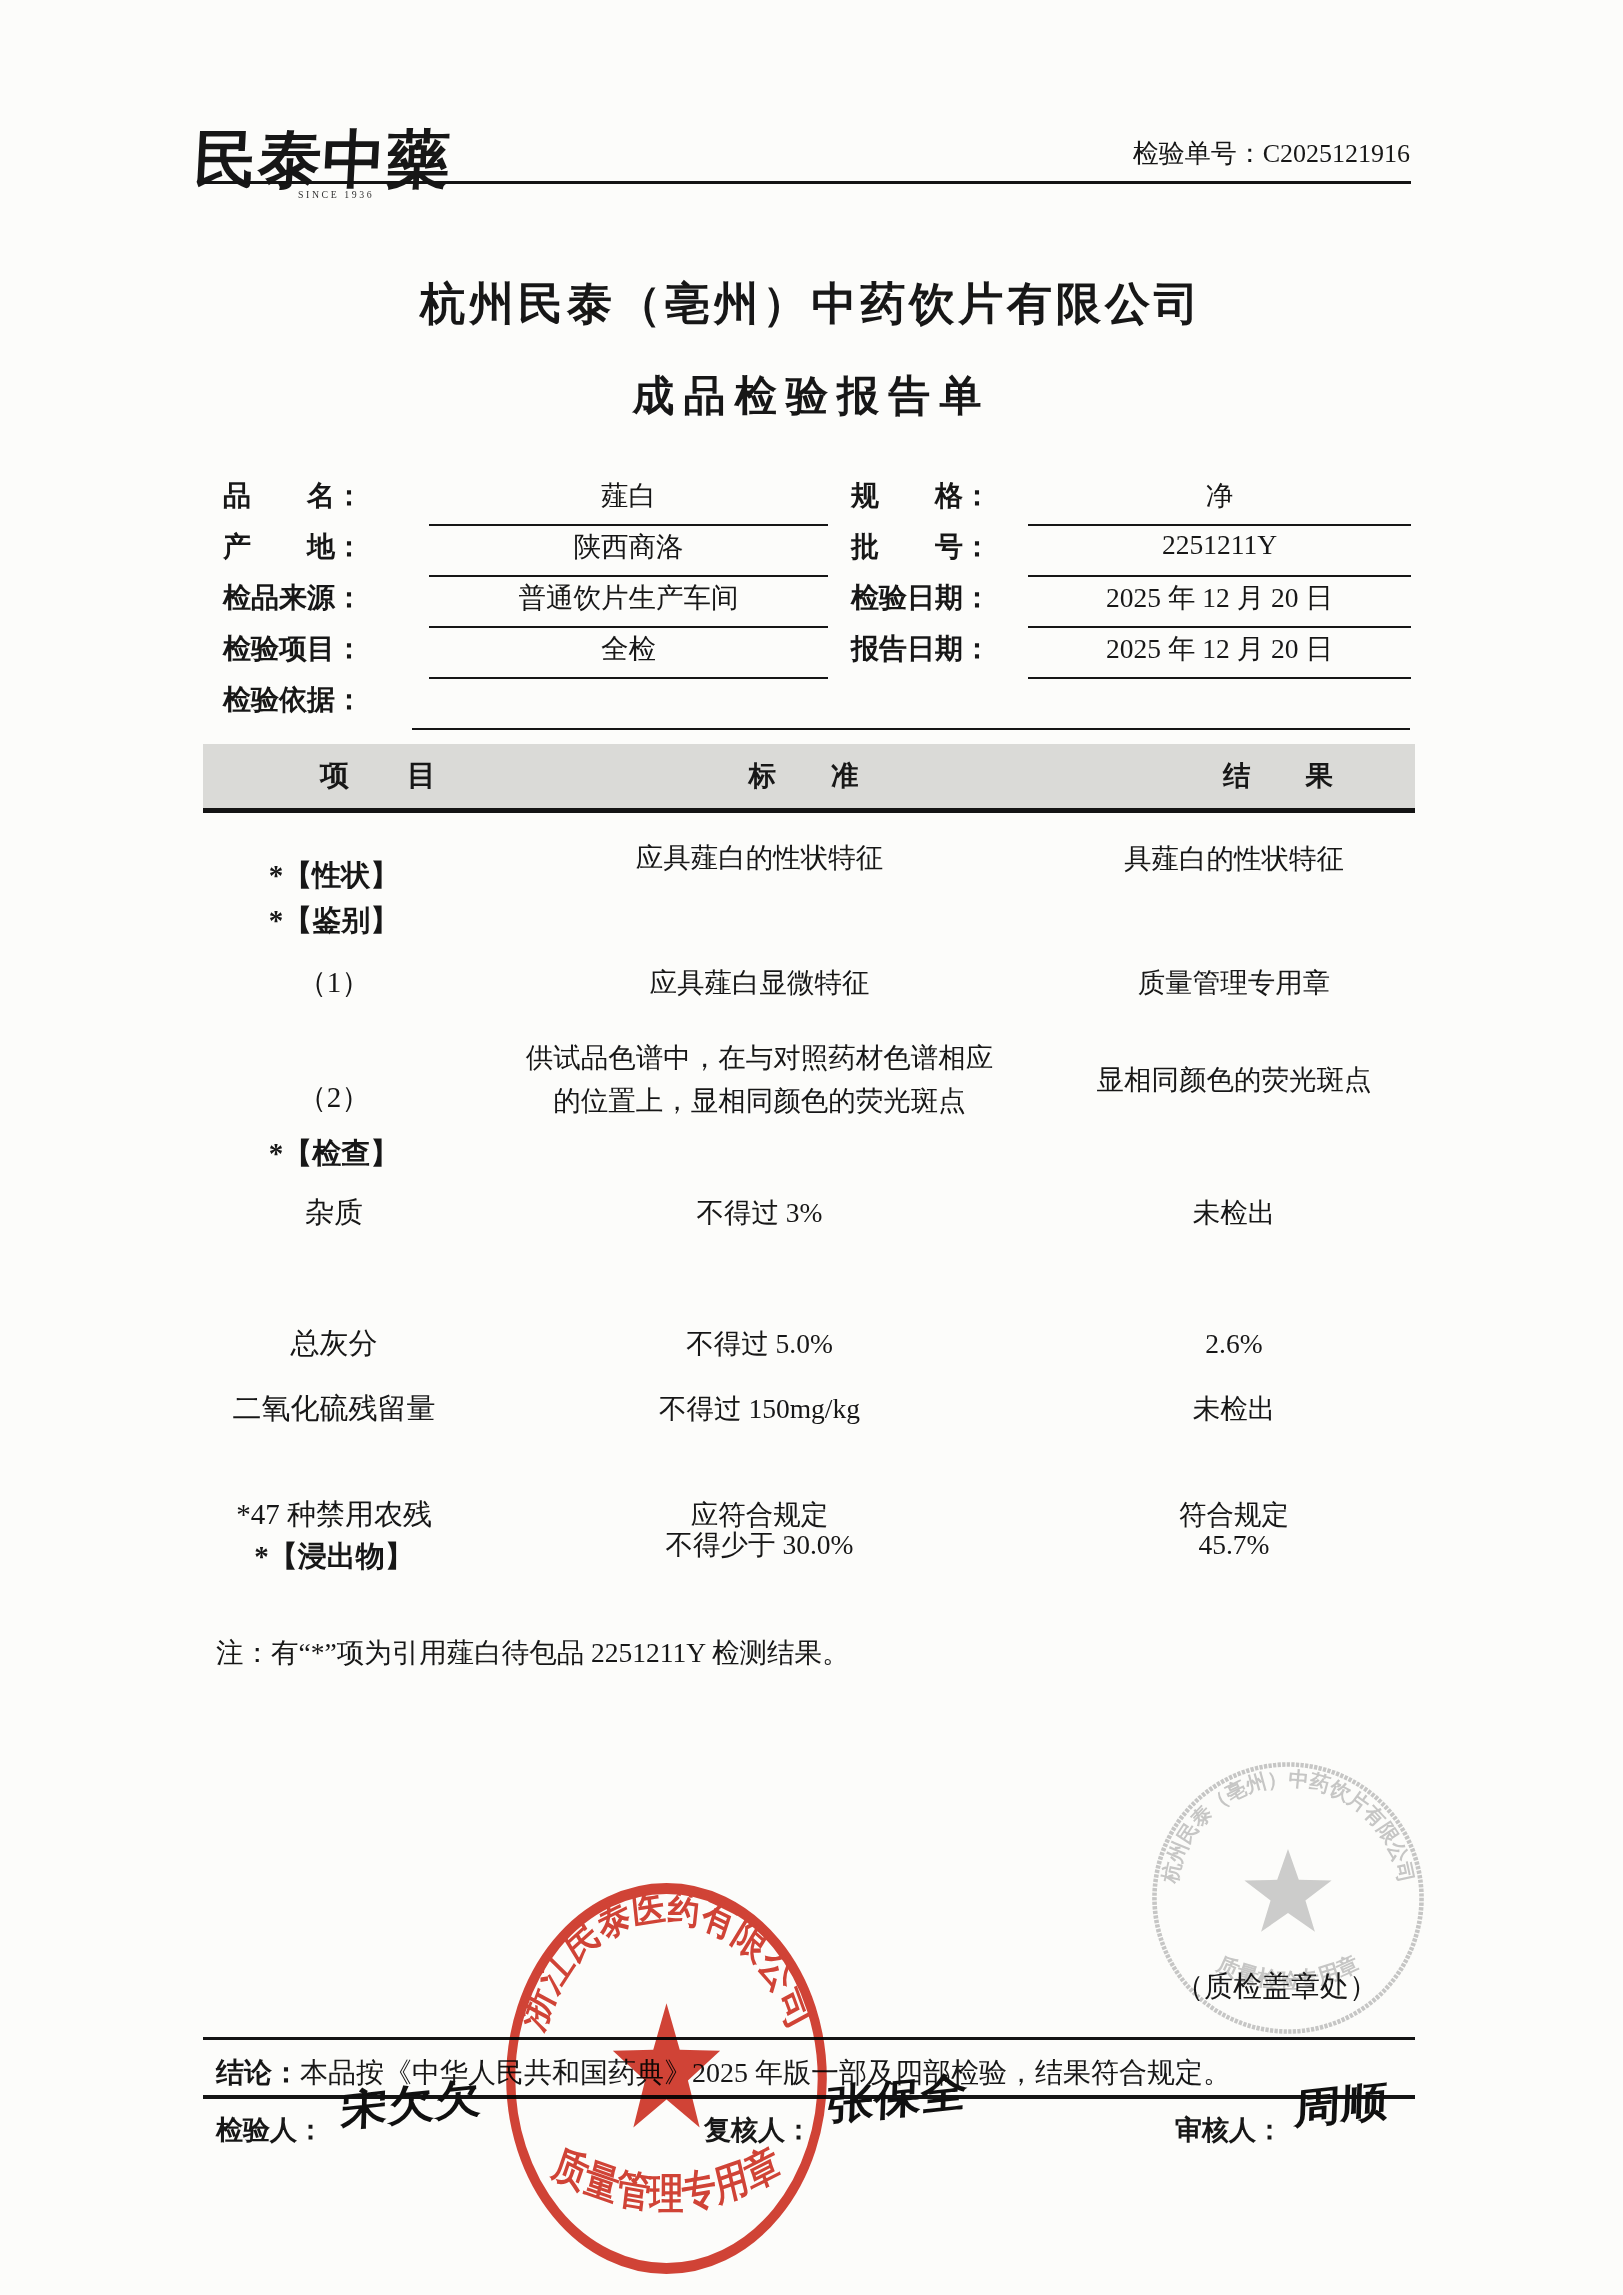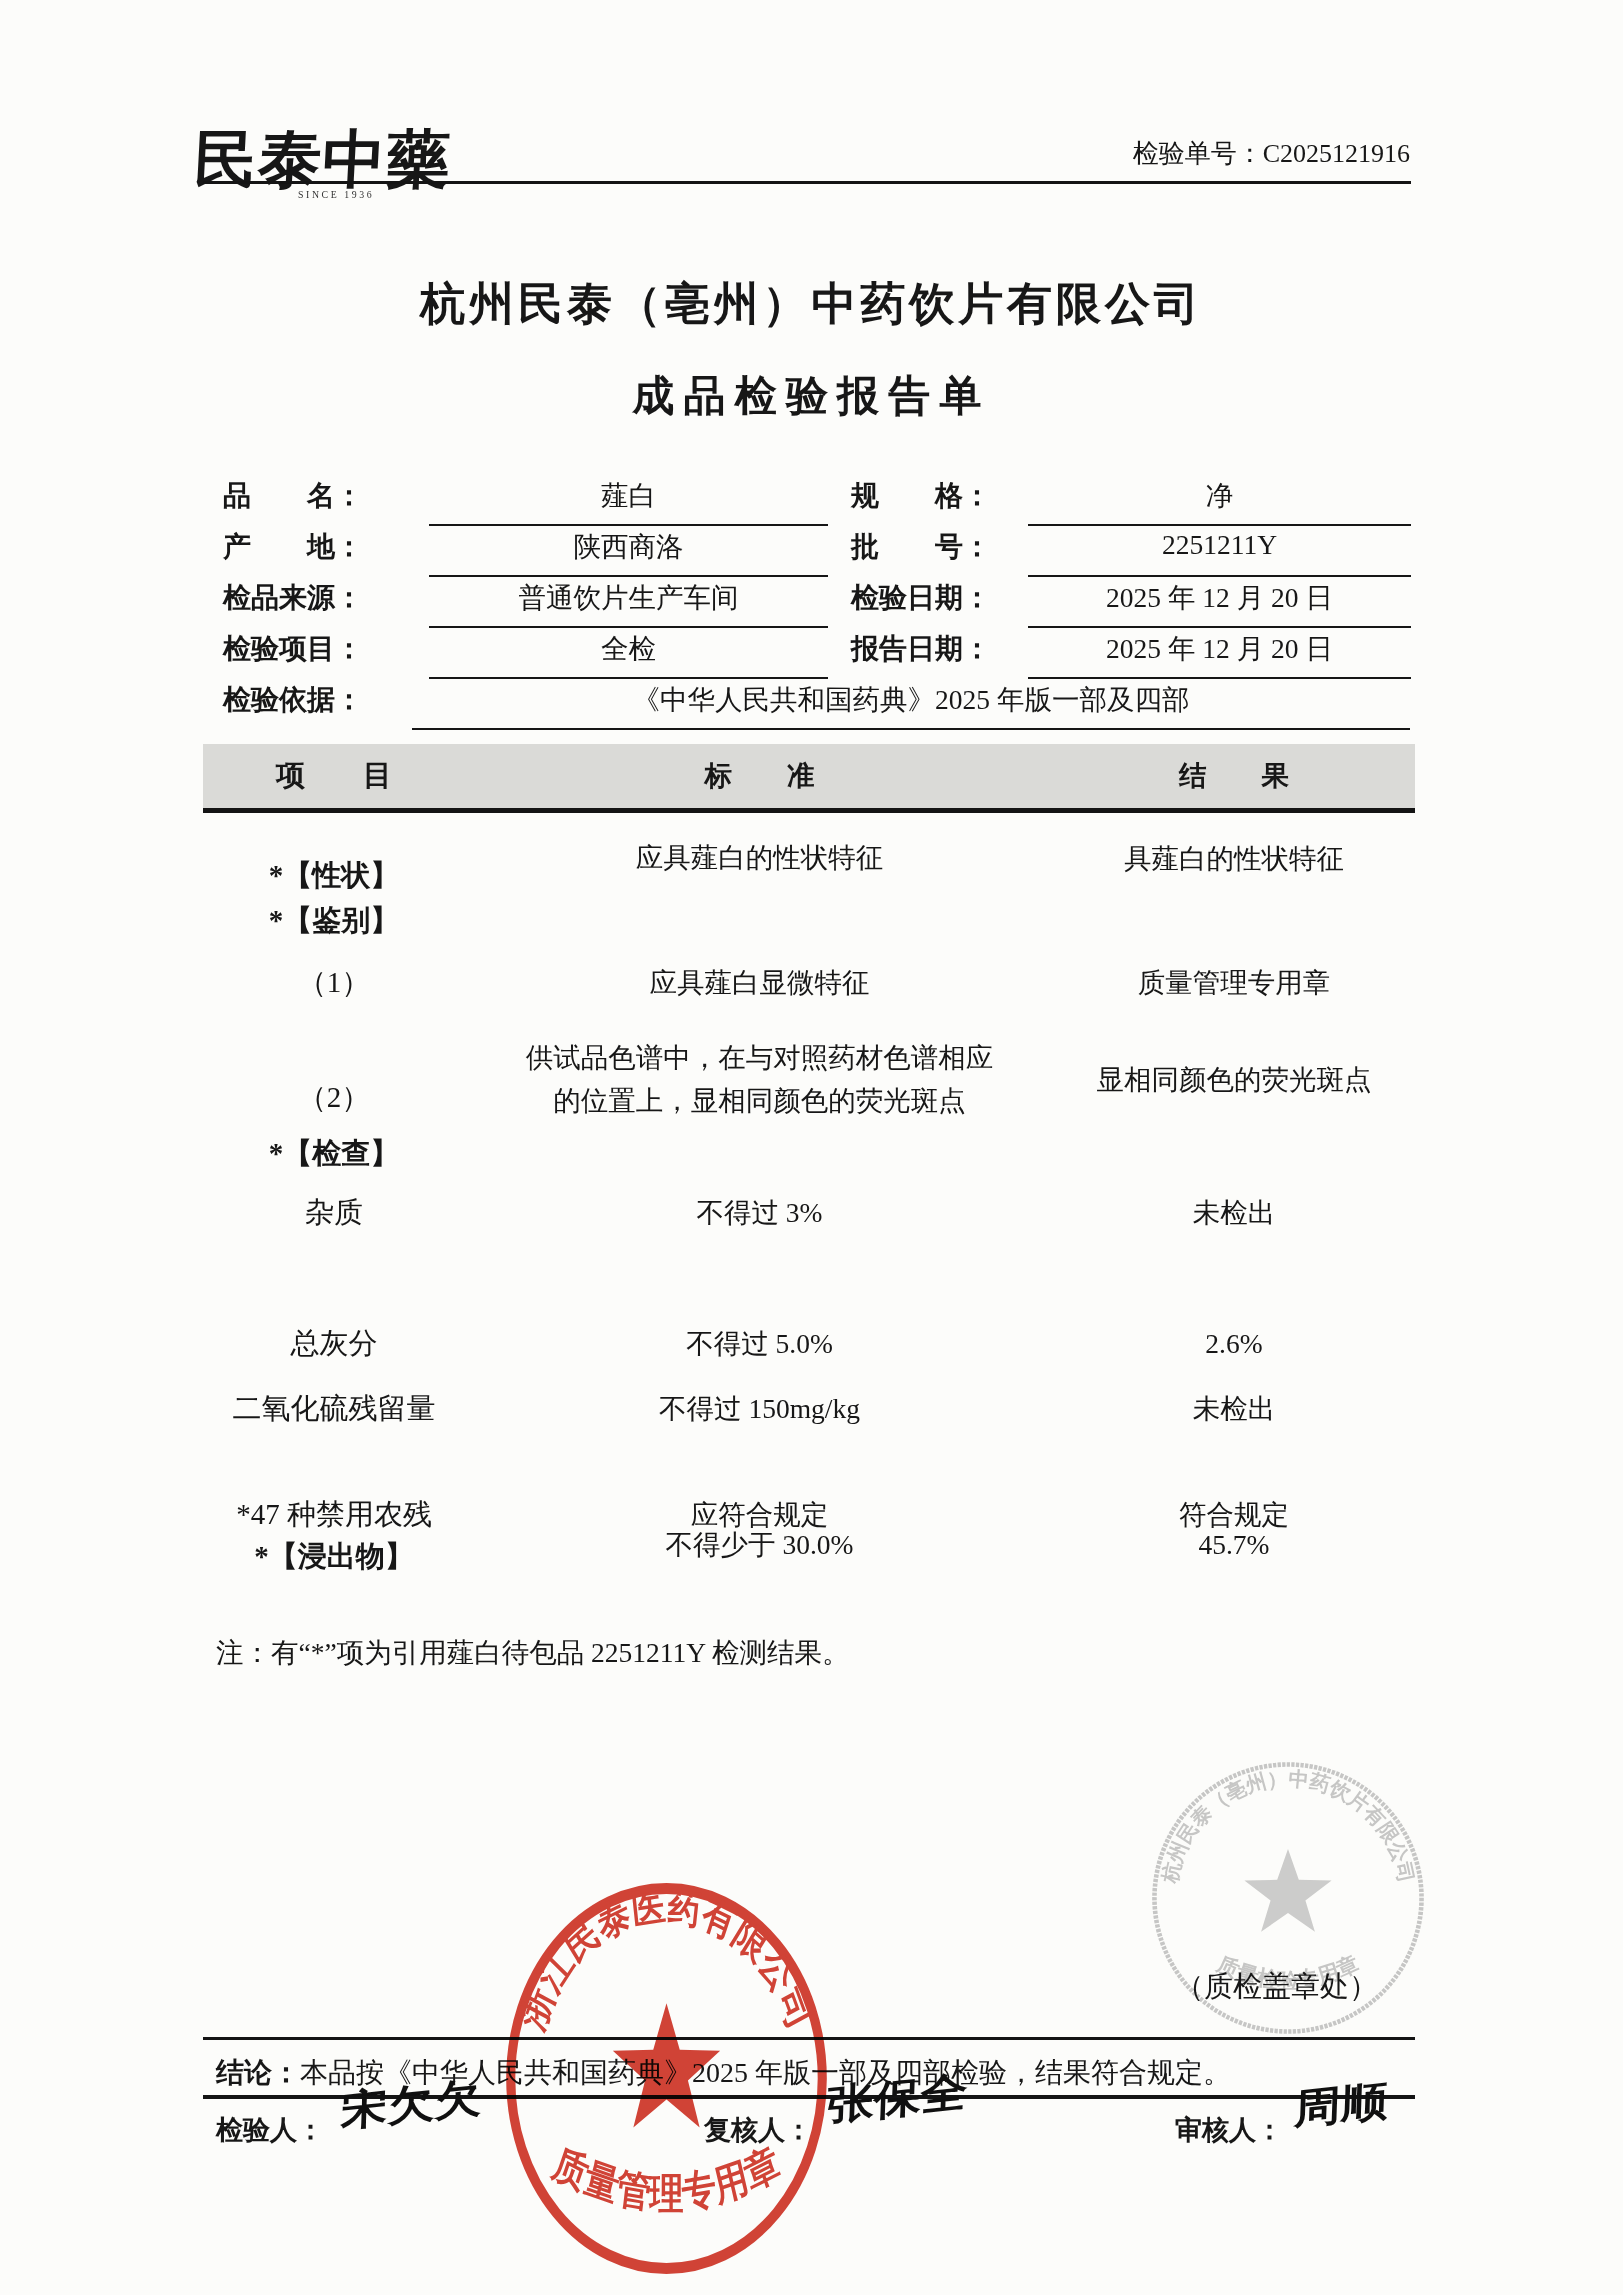--- a/index.html
+++ b/index.html
@@ -10,21 +10,21 @@
     color:#171717;
   }
   .abs{position:absolute;}
   .line{position:absolute;background:#141414;}
   .lbl{font-weight:bold;font-size:28px;white-space:nowrap;}
   .val{font-size:27.5px;text-align:center;white-space:nowrap;}
   .uline{position:absolute;height:2px;background:#161616;}
   .title1{font-size:45px;font-weight:bold;letter-spacing:3.9px;white-space:nowrap;}
   .title2{font-size:42px;font-weight:bold;letter-spacing:9.2px;white-space:nowrap;}
   .band{position:absolute;left:203px;top:744px;width:1212px;height:64px;background:#dadad7;}
-  .thead{font-size:30px;font-weight:bold;}
+  .thead{font-size:30px;font-weight:bold;padding-left:44px;}
   .trow{position:absolute;left:203px;width:1211px;display:flex;align-items:center;}
   .c1{width:262px;text-align:center;font-size:29px;font-weight:bold;white-space:nowrap;}
   .c2{width:589px;text-align:center;font-size:27.5px;white-space:pre-line;line-height:1.55;}
   .c3{width:360px;text-align:center;font-size:27.5px;white-space:nowrap;}
   .plain{font-weight:normal;}
   .note{font-size:27.5px;white-space:nowrap;}
   .sig{font-size:41px;font-weight:bold;white-space:nowrap;
        transform:rotate(-6deg) skewX(-8deg) scale(1.15,1.0);transform-origin:left bottom;color:#101010;}
   .stamp{position:absolute;mix-blend-mode:multiply;}
   .logo{font-size:63px;font-weight:900;letter-spacing:1.3px;transform:skewX(-3deg);white-space:nowrap;}
@@ -68,21 +68,20 @@
   <div class="uline" style="left:1028px;top:626px;width:383px;"></div>
 
   <div class="abs lbl" style="left:223px;top:630px;">检验项目：</div>
   <div class="abs val" style="left:429px;top:631px;width:399px;">全检</div>
   <div class="uline" style="left:429px;top:677px;width:399px;"></div>
   <div class="abs lbl" style="left:851px;top:630px;">报告日期：</div>
   <div class="abs val" style="left:1028px;top:631px;width:383px;">2025 年 12 月 20 日</div>
   <div class="uline" style="left:1028px;top:677px;width:383px;"></div>
 
   <div class="abs lbl" style="left:223px;top:681px;">检验依据：</div>
-  <div class="abs val" style="left:412px;top:682px;width:998px;">《中华人民共和国药典》2025 年版一部及四部</div>
   <div class="uline" style="left:412px;top:728px;width:998px;"></div>
 
   <div class="band"></div>
   <div class="trow thead" style="top:744px;height:64px;">
     <div class="c1">项　　目</div>
     <div class="c2" style="font-weight:bold;">标　　准</div>
     <div class="c3" style="font-weight:bold;">结　　果</div>
   </div>
   <div class="line" style="left:203px;top:808px;width:1212px;height:4.6px;"></div>
 

